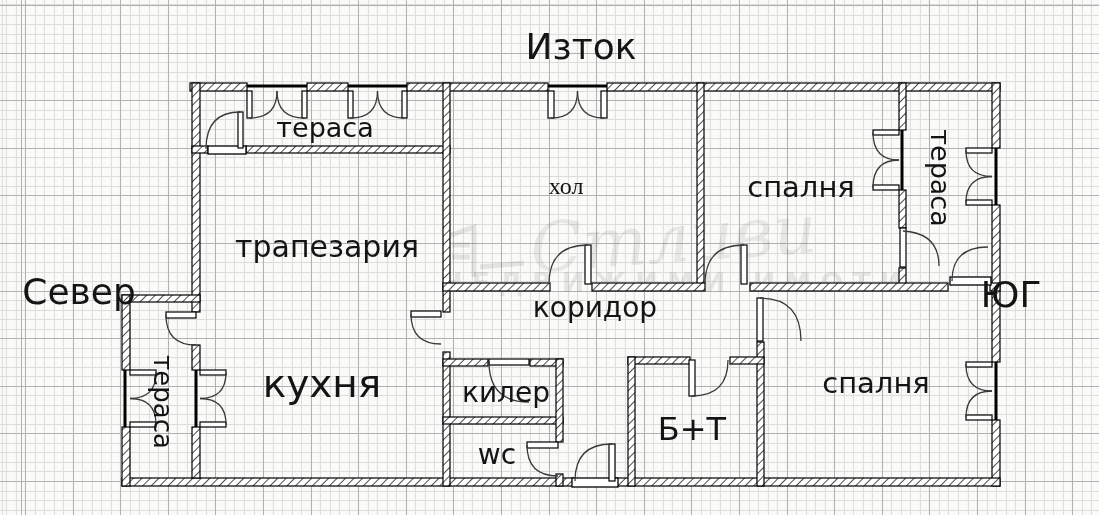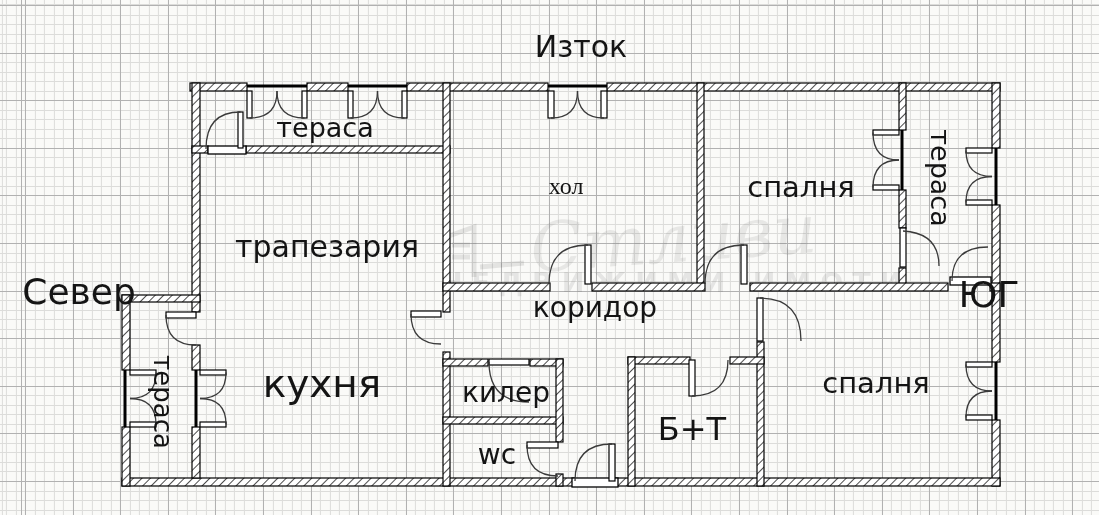--- a/index.html
+++ b/index.html
@@ -209,23 +209,23 @@
         <path d="M 988 247 Q 952 247 952 281"></path>
         <path d="M 760 298 Q 801 298 801 341"></path>
         <path d="M 489 362 Q 489 402 529 402"></path>
         <path d="M 527 445 Q 527 476 558 476"></path>
         <path d="M 692 396 Q 728 396 728 360"></path>
         <path d="M 612 444 Q 575 444 575 481"></path>
       </g>
     </g>
   </svg>
 
-  <div class="lbl" style="left:581px;top:47px;font-size:30px;">Изток</div>
+  <div class="lbl" style="left:581px;top:47px;font-size:36px;">Изток</div>
   <div class="lbl" style="left:66px;top:292px;font-size:36px;margin-left:13px;">Север</div>
-  <div class="lbl" style="left:989px;top:295px;font-size:36px;">ЮГ</div>
+  <div class="lbl" style="left:1011px;top:295px;font-size:36px;">ЮГ</div>
 
   <div class="lbl" style="left:325px;top:127px;font-size:27px;">тераса</div>
   <div class="lbl" style="left:327px;top:227px;font-size:30px;margin-top:20px;">трапезария</div>
   <div class="lbl" style="left:566px;top:186px;font-size:24px;font-family:Liberation Serif, serif;">хол</div>
   <div class="lbl" style="left:801px;top:187px;font-size:29px;">спалня</div>
   <div class="lbl vert" style="left:940px;top:178px;font-size:27px;">тераса</div>
   <div class="lbl vert" style="left:163px;top:402px;font-size:26px;">тераса</div>
   <div class="lbl" style="left:322px;top:383px;font-size:39px;">кухня</div>
   <div class="lbl" style="left:595px;top:308px;font-size:28px;text-align:right;">коридор</div>
   <div class="lbl" style="left:506px;top:393px;font-size:28px;text-align:right;">килер</div>

